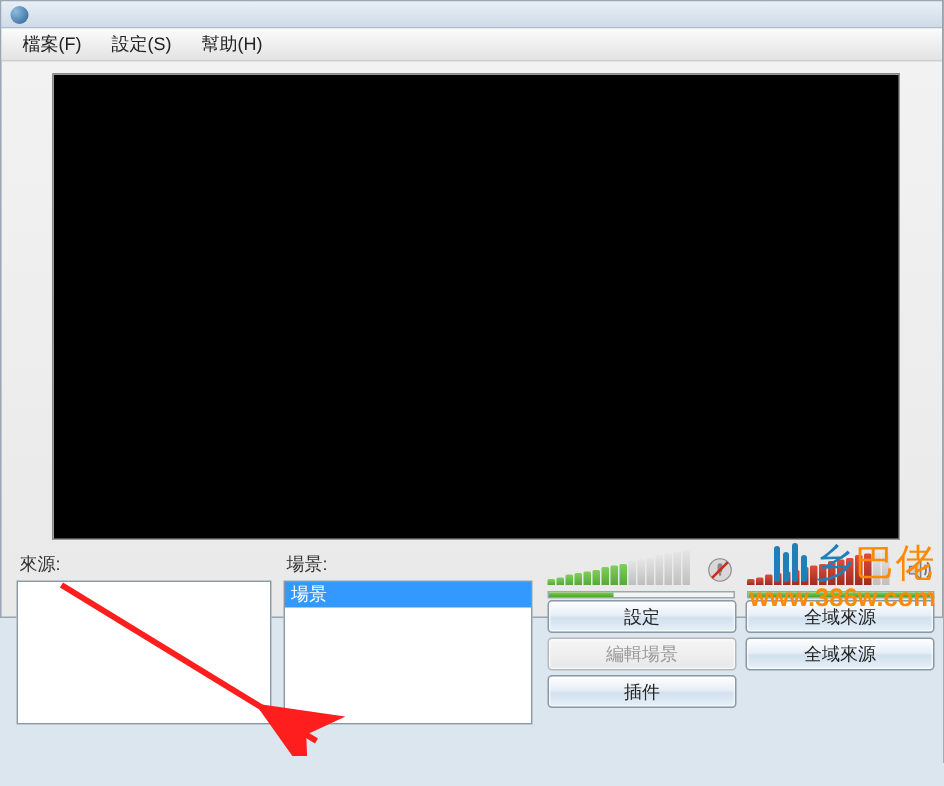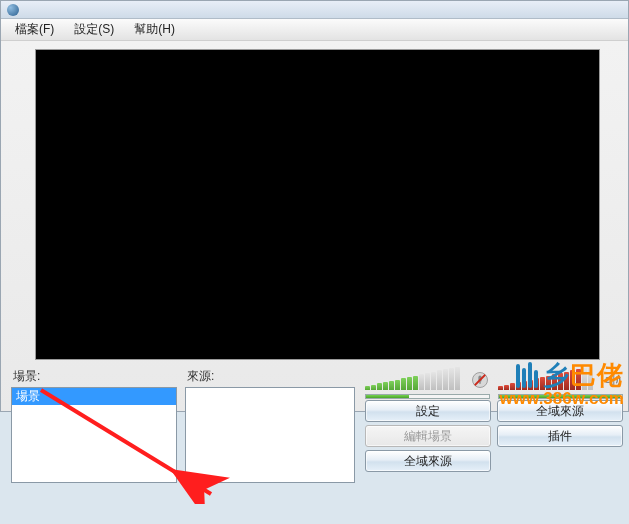--- a/index.html
+++ b/index.html
@@ -168,21 +168,21 @@
   .watermark {
     position: absolute;
     right: 4px;
     bottom: 2px;
     font-size: 11px;
     text-align: right;
     pointer-events: none;
   }
   .watermark .brand {
     font-size: 26px;
-    font-weight: bold;
+    font-weight: normal;
     letter-spacing: 1px;
   }
   .watermark .brand .c1 { color: #1f7fb8; }
   .watermark .brand .c2 { color: #ff8a00; }
   .watermark .url { color: #ff8a00; font-weight: bold; font-size: 17px; margin-top: -4px; display:block;}
 </style>
 </head>
 <body>
 
 <div class="window">
@@ -198,29 +198,29 @@
     <div class="mitem">幫助(H)</div>
   </div>
 
   <div class="preview-wrap">
     <div class="preview"></div>
   </div>
 
   <div class="lower">
 
     <div class="panel">
+      <div class="panel-label">來源:</div>
+      <div class="listbox sources-list"></div>
+    </div>
+
+    <div class="panel">
       <div class="panel-label">場景:</div>
       <div class="listbox">
         <div class="row sel">場景</div>
       </div>
-    </div>
-
-    <div class="panel">
-      <div class="panel-label">來源:</div>
-      <div class="listbox sources-list"></div>
     </div>
 
     <div class="right-col">
 
       <div class="meters">
         <div class="meter" id="mic-meter">
             <div class="bar active-g" style="height: 4px;"></div>
             <div class="bar active-g" style="height: 5.3px;"></div>
             <div class="bar active-g" style="height: 6.6px;"></div>
             <div class="bar active-g" style="height: 7.9px;"></div>
@@ -278,22 +278,22 @@
           </div>
         <div class="volbar right">
             <div class="volfill"></div>
           </div>
       </div>
 
       <div class="btn-grid">
         <div class="btn">設定</div>
         <div class="btn">全域來源</div>
         <div class="btn disabled">編輯場景</div>
+        <div class="btn">全域來源</div>
         <div class="btn">插件</div>
-        <div class="btn">全域來源</div>
       </div>
 
     </div>
   </div>
 
   <svg class="arrow" width="200" height="120">
     <defs>
       <marker id="ahead" markerWidth="14" markerHeight="12" refX="2" refY="6" orient="auto">
         <path d="M0,0 L14,6 L0,12 L4,6 Z" fill="#ff1e1e"></path>
       </marker>

